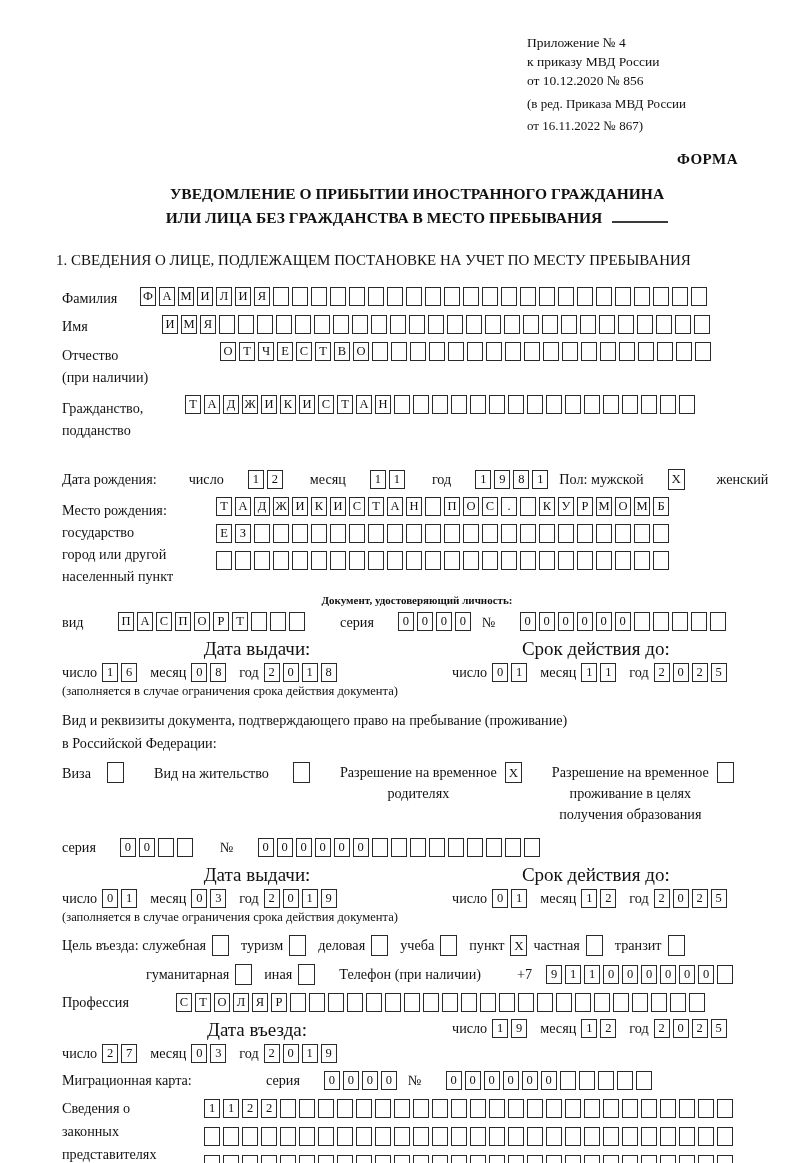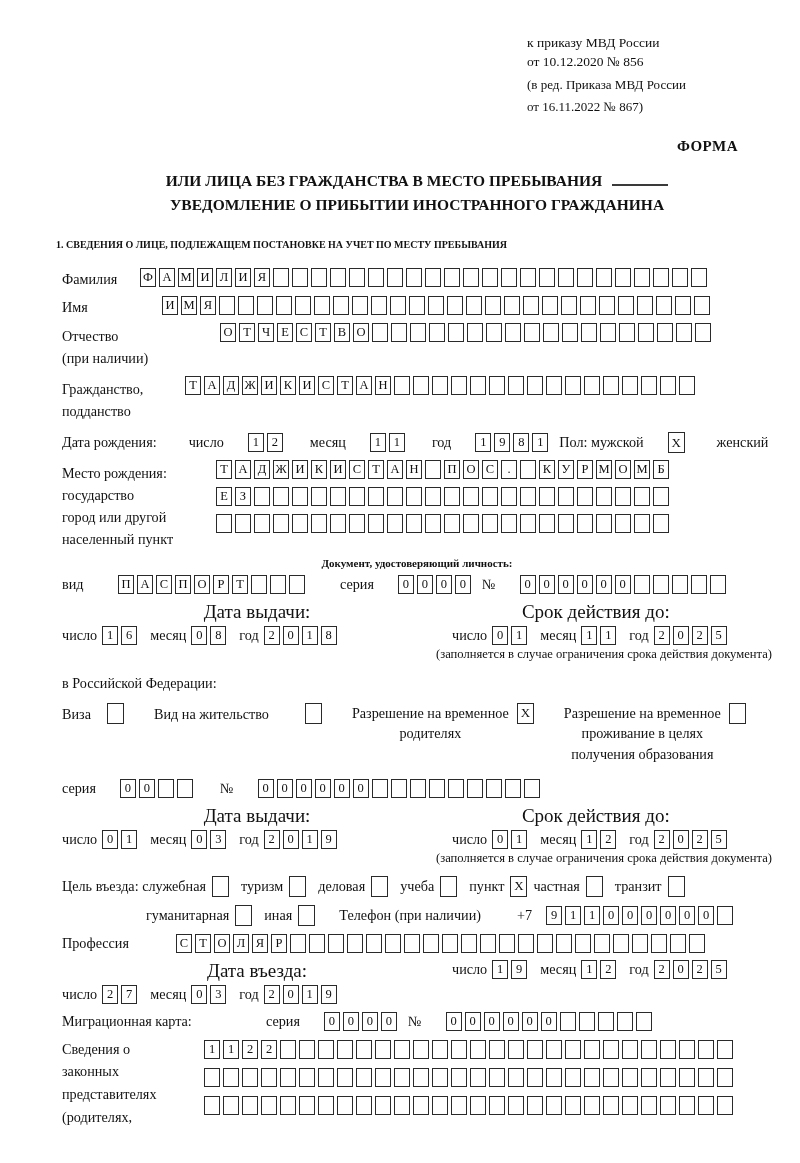--- a/index.html
+++ b/index.html
@@ -6,24 +6,24 @@
   html, body { margin: 0; padding: 0; background: #ffffff; }
   .page {
     width: 800px; min-height: 1163px;
     font-family: "Liberation Serif", "DejaVu Serif", serif;
     color: #111; background: #fff;
     padding: 34px 28px 20px 62px;
     position: relative;
   }
   .annex { margin-left: auto; width: 245px; font-size: 13.5px; line-height: 1.4; }
   .annex .sub { margin-top: 4px; font-size: 13px; }
-  .form-word { text-align: right; padding-right: 34px; font-weight: bold; font-size: 15px; margin-top: 22px; letter-spacing: 0.5px; }
+  .form-word { text-align: right; padding-right: 34px; font-weight: bold; font-size: 15px; margin-top: 16px; letter-spacing: 0.5px; }
   .title { text-align: center; font-weight: bold; font-size: 15.5px; line-height: 1.55; margin-top: 14px; }
   .title-underline { display: inline-block; width: 56px; border-bottom: 2px solid #3a3a3a; height: 12px; margin-left: 10px; }
-  .section-heading { font-weight: bold; font-size: 10px; margin: 22px 0 18px -6px; white-space: nowrap; }
+  .section-heading { font-weight: normal; font-size: 15px; margin: 22px 0 18px -6px; white-space: nowrap; }
   .frow { display: flex; align-items: flex-start; margin-bottom: 7px; gap: 8px; }
   .lbl { font-size: 14.2px; line-height: 1.3; padding-top: 2px; flex: 0 0 auto; }
   .lbl-col { flex: 0 0 auto; font-size: 14.2px; line-height: 1.55; padding-top: 2px; }
   .boxes { display: inline-flex; flex-wrap: nowrap; flex: 0 0 auto; }
   .box {
     display: inline-flex; align-items: center; justify-content: center;
     width: 16px; height: 19px; border: 1.6px solid #2a2a2a; margin-right: 3px;
     font-size: 12.5px; line-height: 1; flex: 0 0 auto; background: #fff;
   }
   .cb {
@@ -37,52 +37,53 @@
   .stack { display: flex; flex-direction: column; gap: 8px; }
   .center-bold { text-align: center; font-weight: bold; font-size: 11px; margin: 4px 0 6px; }
   .date-pair { display: flex; width: 100%; margin-bottom: 2px; }
   .date-col { display: flex; flex-direction: column; }
   .date-col.left { flex: 0 0 390px; }
   .date-head { text-align: center; font-size: 19px; margin-bottom: 3px; }
   .date-line { display: flex; align-items: center; }
   .date-line .lbl { padding-top: 0; margin-right: 5px; }
   .date-line .boxes { margin-right: 10px; }
   .note { font-size: 12.6px; }
-  .note-right { text-align: right; margin: 1px 0 10px; }
+  .note-right { margin: 1px 0 10px; }
   .para { font-size: 14.2px; line-height: 1.6; margin: 2px 0; }
   .res-opts { display: flex; align-items: flex-start; margin: 8px 0 14px; }
   .opt { display: flex; align-items: flex-start; }
-  .opt .lbl { margin-right: 20px; }
+  .opt .lbl { margin-right: 8px; }
   .opt-multi { text-align: center; font-size: 14.2px; line-height: 1.45; }
   .purpose-row { display: flex; align-items: center; margin-bottom: 8px; flex-wrap: nowrap; }
   .purpose-row .lbl { padding-top: 0; margin-right: 6px; }
   .purpose-row .cb { margin-right: 12px; }
   .indent { margin-left: 84px; }
   .legal-block { display: flex; margin-top: 2px; }
   .legal-labels { flex: 0 0 142px; font-size: 14.2px; line-height: 1.6; }
   .legal-rows { display: flex; flex-direction: column; gap: 9px; padding-top: 2px; }
   .mig-label { flex: 0 0 196px; }
 </style>
 </head>
 <body>
 
 <div class="page">
 
   <div class="annex">
+    <div>Приложение № 4</div>
     <div>к приказу МВД России</div>
     <div>от 10.12.2020 № 856</div>
     <div class="sub">(в ред. Приказа МВД России</div>
     <div class="sub">от 16.11.2022 № 867)</div>
   </div>
 
   <div class="form-word">ФОРМА</div>
 
   <div class="title">
+    <div>УВЕДОМЛЕНИЕ О ПРИБЫТИИ ИНОСТРАННОГО ГРАЖДАНИНА</div>
     <div><span>ИЛИ ЛИЦА БЕЗ ГРАЖДАНСТВА В МЕСТО ПРЕБЫВАНИЯ</span><span class="title-underline"></span></div>
-    <div>УВЕДОМЛЕНИЕ О ПРИБЫТИИ ИНОСТРАННОГО ГРАЖДАНИНА</div>
   </div>
 
   <div class="section-heading">1. СВЕДЕНИЯ О ЛИЦЕ, ПОДЛЕЖАЩЕМ ПОСТАНОВКЕ НА УЧЕТ ПО МЕСТУ ПРЕБЫВАНИЯ</div>
 
   <div class="frow">
     <span class="lbl" style="flex-basis:70px">Фамилия</span>
     <span class="boxes">
         <span class="box">Ф</span>
         <span class="box">А</span>
         <span class="box">М</span>
@@ -215,21 +216,21 @@
         <span class="box"></span>
         <span class="box"></span>
         <span class="box"></span>
         <span class="box"></span>
         <span class="box"></span>
         <span class="box"></span>
         <span class="box"></span>
       </span>
   </div>
 
-  <div class="frow" style="align-items:center;margin-top:10px">
+  <div class="frow" style="align-items:center;margin-top:28px">
     <span class="lbl" style="padding-top:0">Дата рождения:</span>
     <span class="gap-m"></span>
     <span class="lbl" style="padding-top:0">число</span>
     <span class="gap-s"></span>
     <span class="boxes">
         <span class="box">1</span>
         <span class="box">2</span>
       </span>
     <span class="gap-s"></span>
     <span class="lbl" style="padding-top:0">месяц</span>
@@ -340,21 +341,21 @@
           <span class="box"></span>
           <span class="box"></span>
           <span class="box"></span>
           <span class="box"></span>
         </span>
     </span>
   </div>
 
   <div class="center-bold">Документ, удостоверяющий личность:</div>
 
-  <div class="frow" style="align-items:center">
+  <div class="frow" style="align-items:flex-end">
     <span class="lbl" style="padding-top:0;flex-basis:48px">вид</span>
     <span class="boxes">
         <span class="box">П</span>
         <span class="box">А</span>
         <span class="box">С</span>
         <span class="box">П</span>
         <span class="box">О</span>
         <span class="box">Р</span>
         <span class="box">Т</span>
         <span class="box"></span>
@@ -429,20 +430,21 @@
             <span class="box">0</span>
             <span class="box">2</span>
             <span class="box">5</span>
           </span>
       </div>
     </div>
   </div>
   <div class="note note-right">(заполняется в случае ограничения срока действия документа)</div>
 
   <div class="para">
+    <div>Вид и реквизиты документа, подтверждающего право на пребывание (проживание)</div>
     <div>в Российской Федерации:</div>
   </div>
 
   <div class="res-opts">
     <div class="opt">
       <span class="lbl" style="margin-right:16px">Виза</span>
       <span class="cb"></span>
     </div>
     <span class="gap-l"></span>
     <div class="opt">

